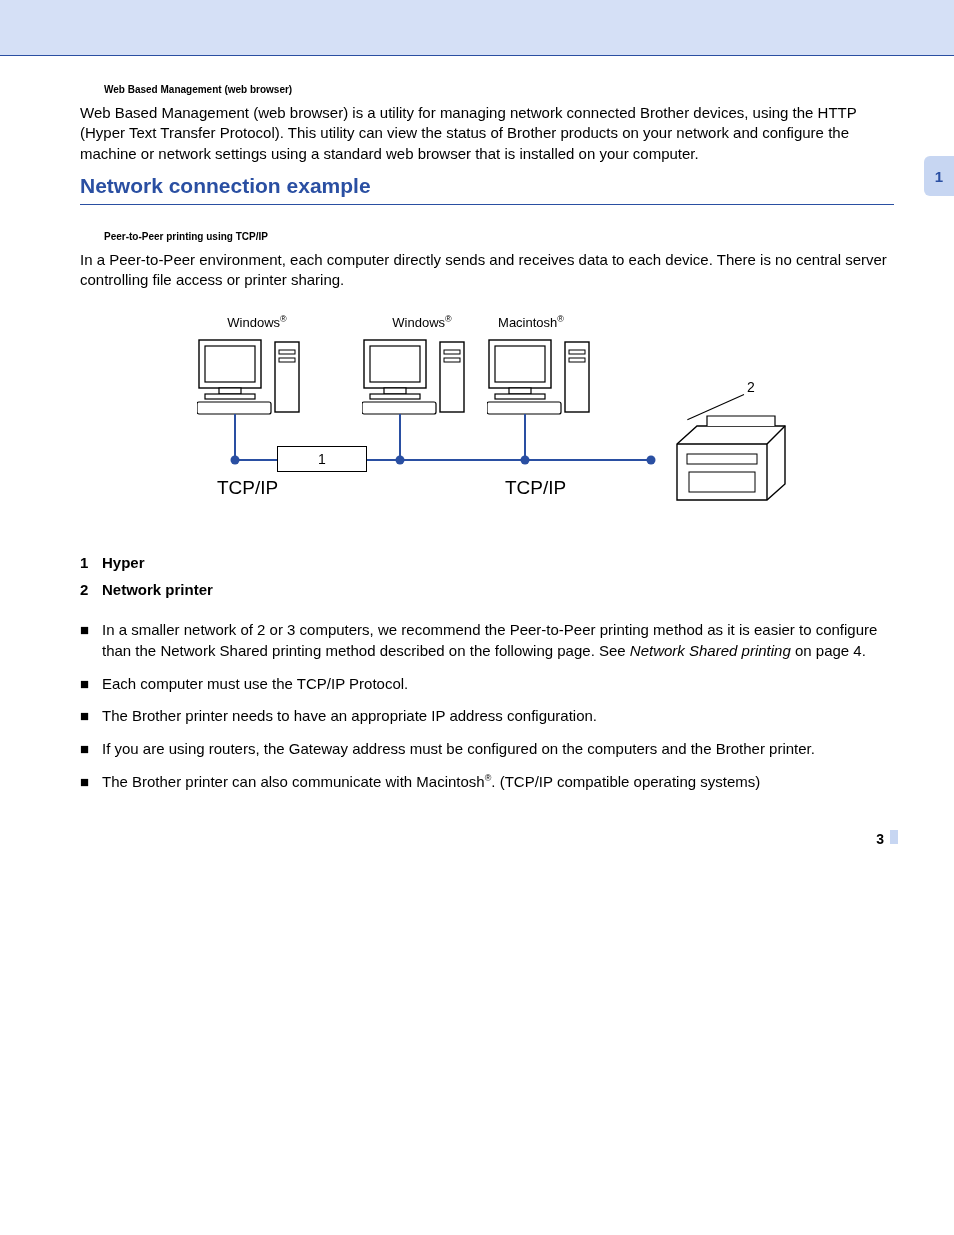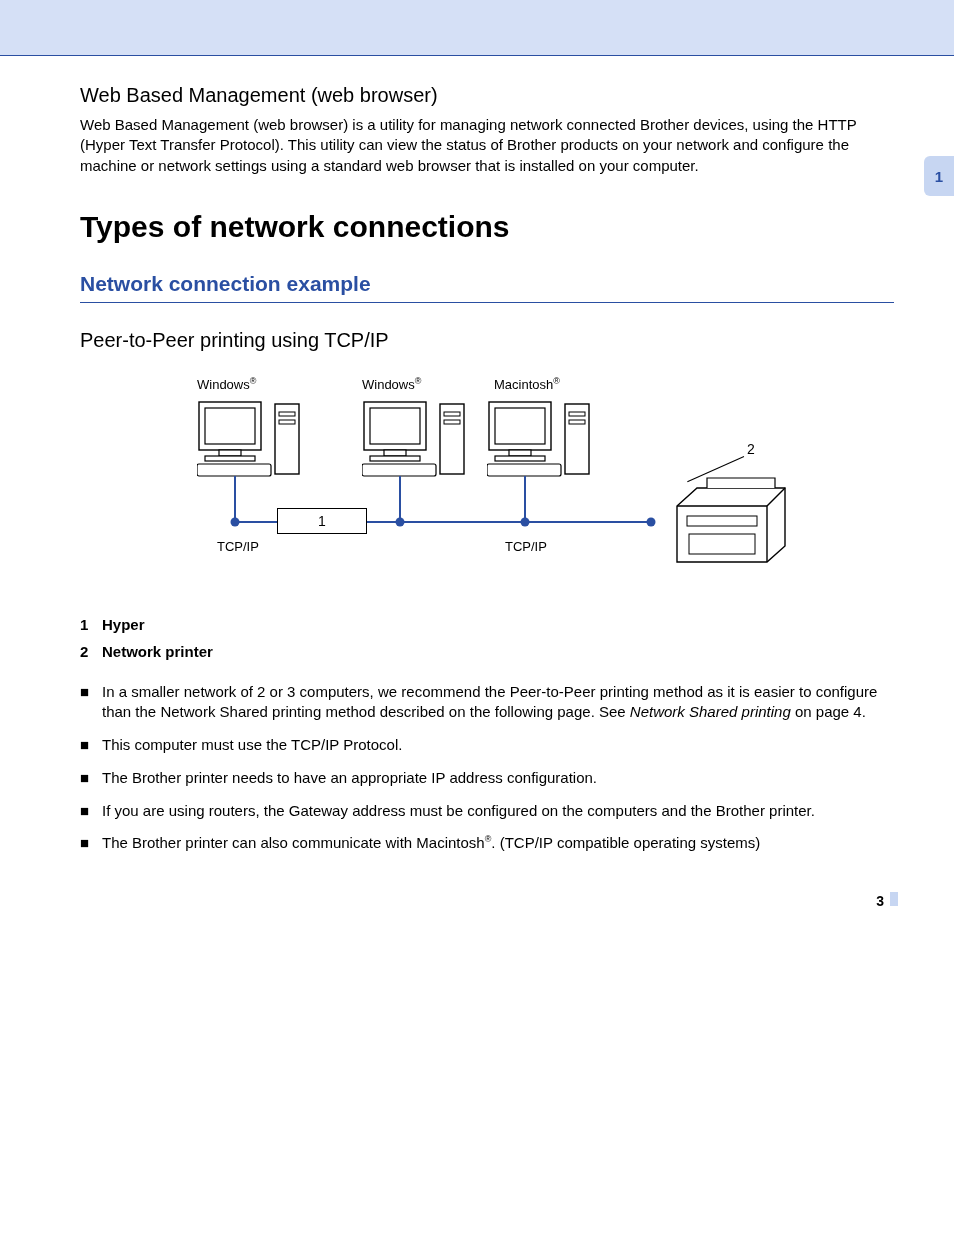--- a/index.html
+++ b/index.html
@@ -1,38 +1,38 @@
 <!DOCTYPE html>
 <html><head>
 <meta charset="utf-8">
 <style>
   * { box-sizing: border-box; margin: 0; padding: 0; }
   html, body { width: 954px; font-family: Arial, Helvetica, sans-serif; color: #000; background: #fff; }
   .topbar { height: 56px; background: #d5e0f6; border-bottom: 1px solid #2a4fa2; }
   .page { position: relative; padding: 28px 60px 40px 80px; }
   .running-head { text-align: right; font-size: 13px; color: #222; margin-bottom: 34px; padding-right: 10px; }
   .chapter-tab { position: absolute; right: 0; top: 100px; width: 30px; height: 40px; background: #c7d6f2; border-top-left-radius: 6px; border-bottom-left-radius: 6px; display: flex; align-items: center; justify-content: center; font-weight: bold; color: #2a4fa2; font-size: 15px; }
-  .h3 { font-weight: normal; font-size: 20px; margin-bottom: 8px; }
+  .h3 { font-weight: bold; font-size: 10px; margin-bottom: 8px; margin-left: 24px; }
   .para { font-size: 15px; line-height: 1.35; margin-bottom: 10px; }
   .para-italic-ref { font-style: italic; }
   .h1 { font-size: 30px; font-weight: bold; margin-top: 34px; margin-bottom: 28px; }
   .h2 { font-size: 21px; font-weight: bold; color: #2a4fa2; margin-bottom: 6px; }
   .hr-blue { border: none; border-top: 1px solid #2a4fa2; margin-bottom: 16px; }
   .section-gap { margin-top: 26px; }
   .diagram-wrap { width: 600px; margin: 24px auto 30px auto; }
   .diagram { position: relative; width: 600px; height: 210px; }
-  .os-label { position: absolute; top: 0; font-size: 13px; text-align: left; width: 120px; }
+  .os-label { position: absolute; top: 0; font-size: 13px; text-align: center; width: 120px; }
   .sup { font-size: 9px; vertical-align: super; }
   .computer { position: absolute; top: 22px; width: 110px; height: 80px; }
   .computer svg, .printer svg { display: block; }
   .printer { position: absolute; top: 100px; right: -10px; width: 130px; height: 90px; }
   .net-line { position: absolute; background: #2a4fa2; }
   .net-dot { position: absolute; width: 9px; height: 9px; background: #2a4fa2; border-radius: 50%; transform: translate(-50%, -50%); }
   .router-box { position: absolute; width: 90px; height: 26px; border: 1.2px solid #000; background: #fff; display:flex; align-items:center; justify-content:center; font-size: 14px; }
-  .tcpip-label { position: absolute; font-size: 13px; }
+  .tcpip-label { position: absolute; font-size: 19px; }
   .callout-num { position: absolute; font-size: 14px; }
   .callout-line { position: absolute; height: 1px; background: #000; }
   .legend { margin-top: 6px; }
   .legend-row { display:flex; font-weight:bold; font-size:15px; margin-bottom:10px; }
   .legend-row .num { width: 22px; }
   .bullets { margin-top: 22px; }
   .bullet-row { display:flex; font-size:15px; line-height:1.38; margin-bottom:12px; }
   .bullet-marker { width: 22px; flex-shrink:0; }
   .bullet-text { flex: 1; }
   .page-num-bar { position: absolute; bottom: -4px; right: 56px; display:flex; align-items:center; }
@@ -44,35 +44,35 @@
 <body>
 
 <div class="topbar"></div>
 
 <div class="page">
   <div class="chapter-tab">1</div>
 
   <div class="h3">Web Based Management (web browser)</div>
   <p class="para">Web Based Management (web browser) is a utility for managing network connected Brother devices, using the HTTP (Hyper Text Transfer Protocol). This utility can view the status of Brother products on your network and configure the machine or network settings using a standard web browser that is installed on your computer.</p>
 
-  <div class="h1">Types of network connections</div>
 
   <div class="h2">Network connection example</div>
   <hr class="hr-blue">
 
   <div class="section-gap">
     <div class="h3">Peer-to-Peer printing using TCP/IP</div>
+    <p class="para">In a Peer-to-Peer environment, each computer directly sends and receives data to each device. There is no central server controlling file access or printer sharing.</p>
   </div>
 
   <div class="diagram-wrap">
     <div class="diagram">
 
       <div class="os-label" style="left:10px;"><span>Windows</span><span class="sup">®</span></div>
       <div class="os-label" style="left:175px;"><span>Windows</span><span class="sup">®</span></div>
-      <div class="os-label" style="left:307px;"><span>Macintosh</span><span class="sup">®</span></div>
+      <div class="os-label" style="left:284px;"><span>Macintosh</span><span class="sup">®</span></div>
 
       <div class="computer" style="left:10px;">
         <svg width="110" height="80" viewBox="0 0 110 80">
           <rect x="2" y="4" width="62" height="48" fill="#fff" stroke="#000" stroke-width="1.4"></rect>
           <rect x="8" y="10" width="50" height="36" fill="#fff" stroke="#000" stroke-width="1.2"></rect>
           <rect x="22" y="52" width="22" height="6" fill="#fff" stroke="#000" stroke-width="1.2"></rect>
           <rect x="8" y="58" width="50" height="5" fill="#fff" stroke="#000" stroke-width="1.2"></rect>
           <rect x="0" y="66" width="74" height="12" rx="2" fill="#fff" stroke="#000" stroke-width="1.2"></rect>
           <rect x="78" y="6" width="24" height="70" fill="#fff" stroke="#000" stroke-width="1.4"></rect>
           <rect x="82" y="14" width="16" height="4" fill="#fff" stroke="#000"></rect>
@@ -151,21 +151,21 @@
 
   <div class="bullets">
     <div class="bullet-row">
       <div class="bullet-marker">■</div>
       <div class="bullet-text">
         <span>In a smaller network of 2 or 3 computers, we recommend the Peer-to-Peer printing method as it is easier to configure than the Network Shared printing method described on the following page. See </span><span class="para-italic-ref">Network Shared printing</span><span> on page 4.</span>
       </div>
     </div>
     <div class="bullet-row">
       <div class="bullet-marker">■</div>
-      <div class="bullet-text">This computer must use the TCP/IP Protocol.</div>
+      <div class="bullet-text">Each computer must use the TCP/IP Protocol.</div>
     </div>
     <div class="bullet-row">
       <div class="bullet-marker">■</div>
       <div class="bullet-text">The Brother printer needs to have an appropriate IP address configuration.</div>
     </div>
     <div class="bullet-row">
       <div class="bullet-marker">■</div>
       <div class="bullet-text">If you are using routers, the Gateway address must be configured on the computers and the Brother printer.</div>
     </div>
     <div class="bullet-row">

